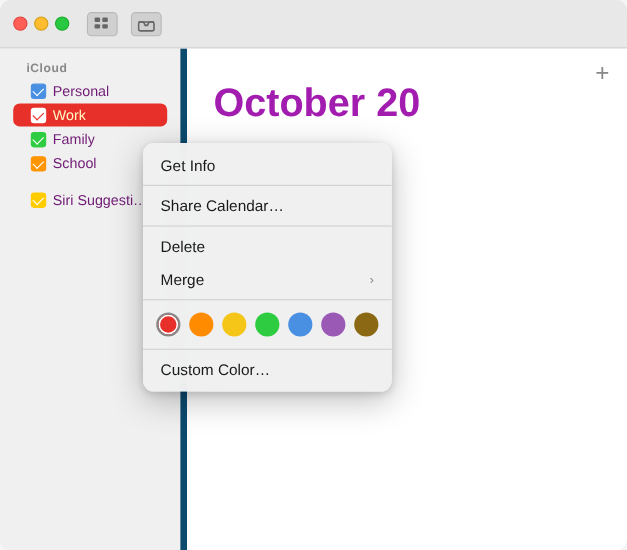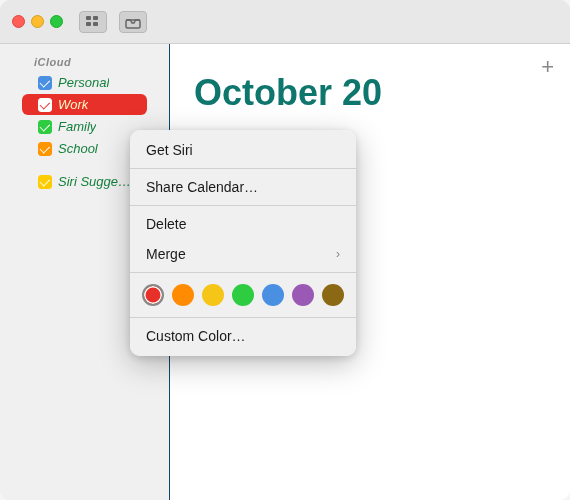--- a/index.html
+++ b/index.html
@@ -75,45 +75,44 @@
     .content-area {
       display: flex;
       flex: 1;
       overflow: hidden;
     }
 
     
     .sidebar {
       width: 170px;
       background: #f0f0f0;
-      border-right: 1px solid #0c4a6e;
-      padding: 12px 18px;
+      border-right: 6px solid #0c4a6e;
+      padding: 12px 8px;
       flex-shrink: 0;
-      font-style: italic;
     }
 
     .sidebar-section-label {
       font-size: 11px;
       font-weight: 600;
       color: #888;
       padding: 0 16px;
       margin-bottom: 4px;
       letter-spacing: 0.5px;
     }
 
     .sidebar-item {
       display: flex;
       align-items: center;
       padding: 3px 16px;
       cursor: pointer;
       border-radius: 6px;
       margin: 1px 4px;
       gap: 6px;
       font-size: 13px;
-      color: #15803d;
+      color: #701a75;
       position: relative;
     }
 
     .sidebar-item.selected {
       background: #e8302a;
       color: #fef9c3;
       border-radius: 6px;
     }
 
     .sidebar-item.selected .checkbox {
@@ -177,21 +176,21 @@
       color: #888;
       cursor: pointer;
       background: none;
       border: none;
       line-height: 1;
     }
 
     .month-title {
       font-size: 36px;
       font-weight: 700;
-      color: #0f766e;
+      color: #a21caf;
       margin-top: 8px;
     }
 
     
     .context-menu {
       position: absolute;
       top: 130px;
       left: 130px;
       background: rgba(240, 240, 240, 0.97);
       border-radius: 10px;
@@ -311,21 +310,21 @@
     <div class="main-area">
       <button class="add-button">+</button>
       <div class="month-title">October 20</div>
     </div>
 
   </div>
 
   <div class="context-menu">
 
     <div class="menu-item">
-      <span>Get Siri</span>
+      <span>Get Info</span>
     </div>
 
     <div class="menu-separator"></div>
 
     <div class="menu-item">
       <span>Share Calendar…</span>
     </div>
 
     <div class="menu-separator"></div>
 

